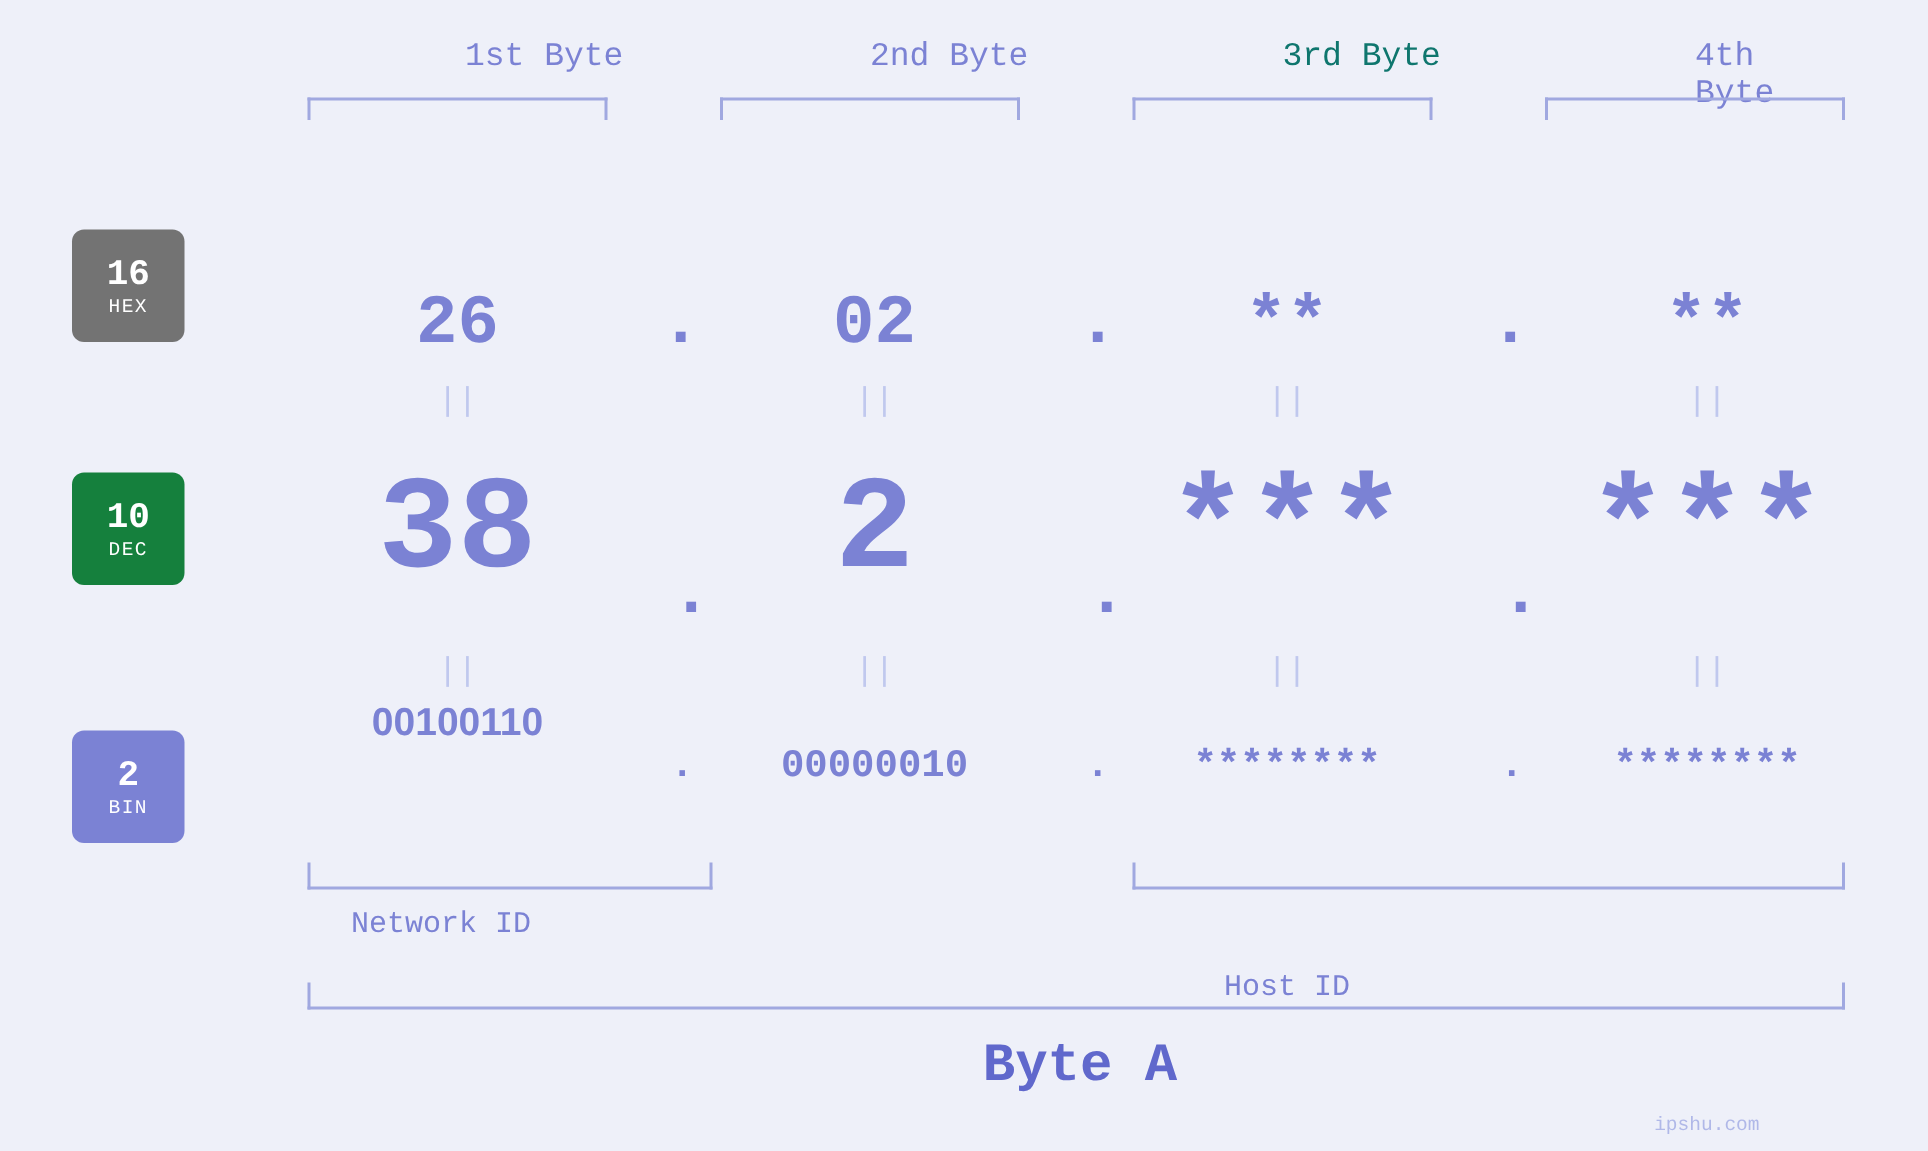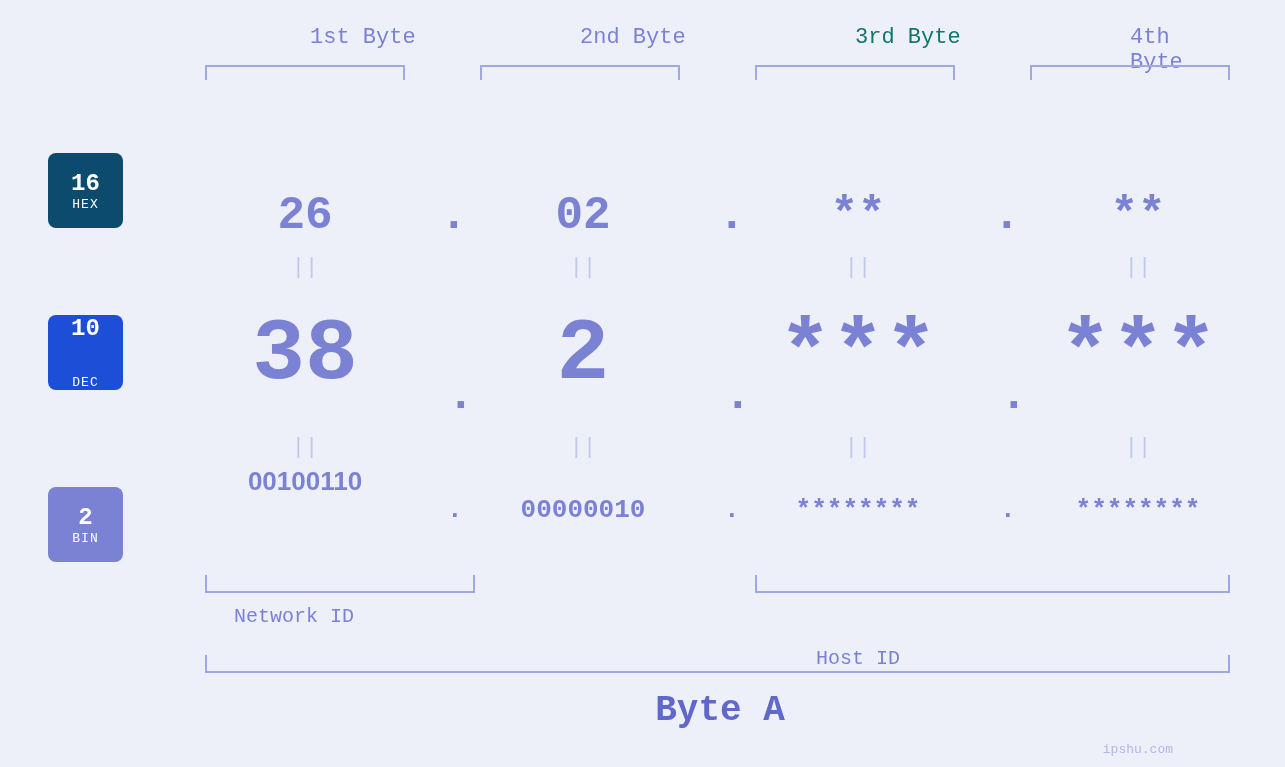--- a/index.html
+++ b/index.html
@@ -33,26 +33,26 @@
   <div style="position:absolute; top:25px; left:1130px; color:#7b82d4; font-size:22px; font-family:'Courier New',monospace;">4th Byte</div>
 
   <div style="position:absolute; top:65px; left:205px; width:200px; height:15px; border:2px solid #a0a8e0; border-bottom:none;"></div>
 
   <div style="position:absolute; top:65px; left:480px; width:200px; height:15px; border:2px solid #a0a8e0; border-bottom:none;"></div>
 
   <div style="position:absolute; top:65px; left:755px; width:200px; height:15px; border:2px solid #a0a8e0; border-bottom:none;"></div>
 
   <div style="position:absolute; top:65px; left:1030px; width:200px; height:15px; border:2px solid #a0a8e0; border-bottom:none;"></div>
 
-  <div style="position:absolute; top:153px; left:48px; background:#0c4a6e; color:white; width:75px; height:75px; border-radius:8px; display:flex; flex-direction:column; align-items:center; justify-content:center;">
+  <div style="position:absolute; top:153px; left:48px; background:#737373; color:white; width:75px; height:75px; border-radius:8px; display:flex; flex-direction:column; align-items:center; justify-content:center;">
     <span style="font-size:24px; font-weight:bold; font-family:'Courier New',monospace;">16</span>
     <span style="font-size:13px; font-family:'Courier New',monospace; letter-spacing:1px;">HEX</span>
   </div>
 
-  <div style="position:absolute; top:315px; left:48px; background:#1d4ed8; color:white; width:75px; height:75px; border-radius:8px; display:flex; flex-direction:column; align-items:center; justify-content:space-between;">
+  <div style="position:absolute; top:315px; left:48px; background:#15803d; color:white; width:75px; height:75px; border-radius:8px; display:flex; flex-direction:column; align-items:center; justify-content:center;">
     <span style="font-size:24px; font-weight:bold; font-family:'Courier New',monospace;">10</span>
     <span style="font-size:13px; font-family:'Courier New',monospace; letter-spacing:1px;">DEC</span>
   </div>
 
   <div style="position:absolute; top:487px; left:48px; background:#7b82d4; color:white; width:75px; height:75px; border-radius:8px; display:flex; flex-direction:column; align-items:center; justify-content:center;">
     <span style="font-size:24px; font-weight:bold; font-family:'Courier New',monospace;">2</span>
     <span style="font-size:13px; font-family:'Courier New',monospace; letter-spacing:1px;">BIN</span>
   </div>
 
   <div style="position:absolute; top:190px; left:305px; color:#7b82d4; font-size:46px; font-weight:bold; font-family:'Courier New',monospace; transform:translate(-50%,0);">26</div>

